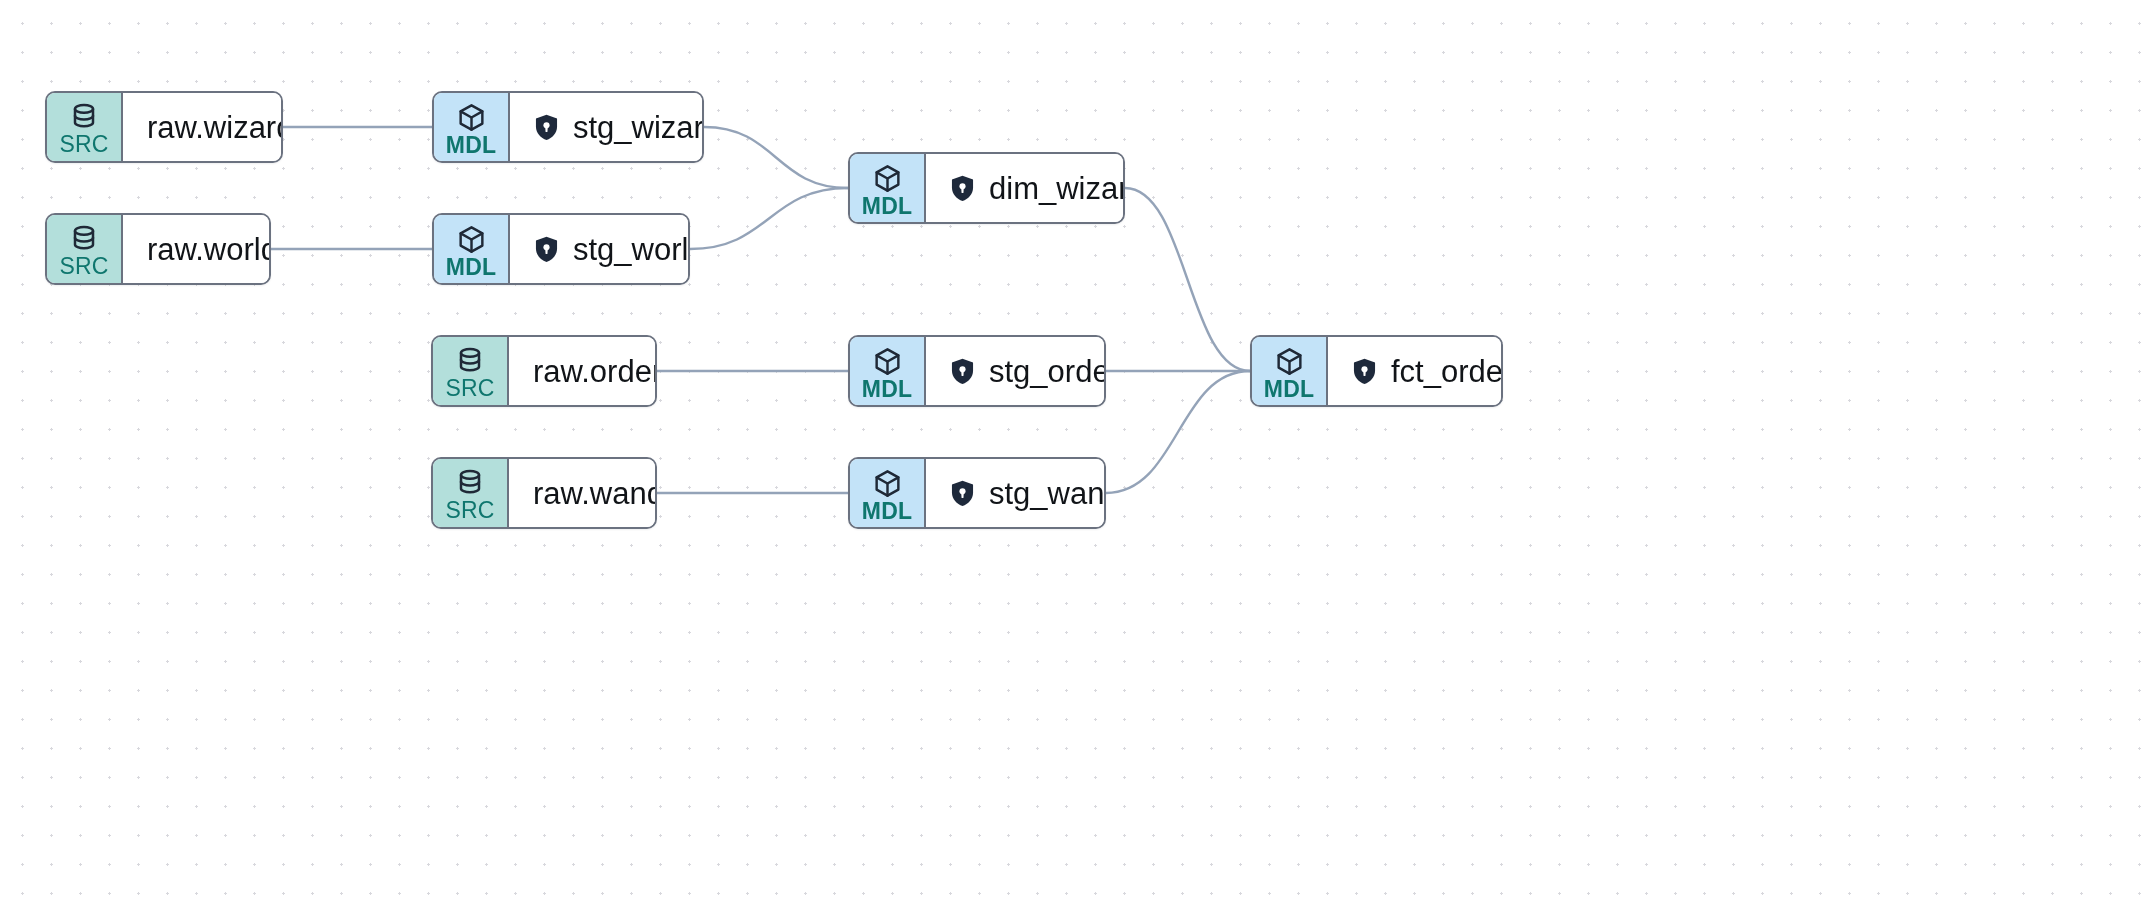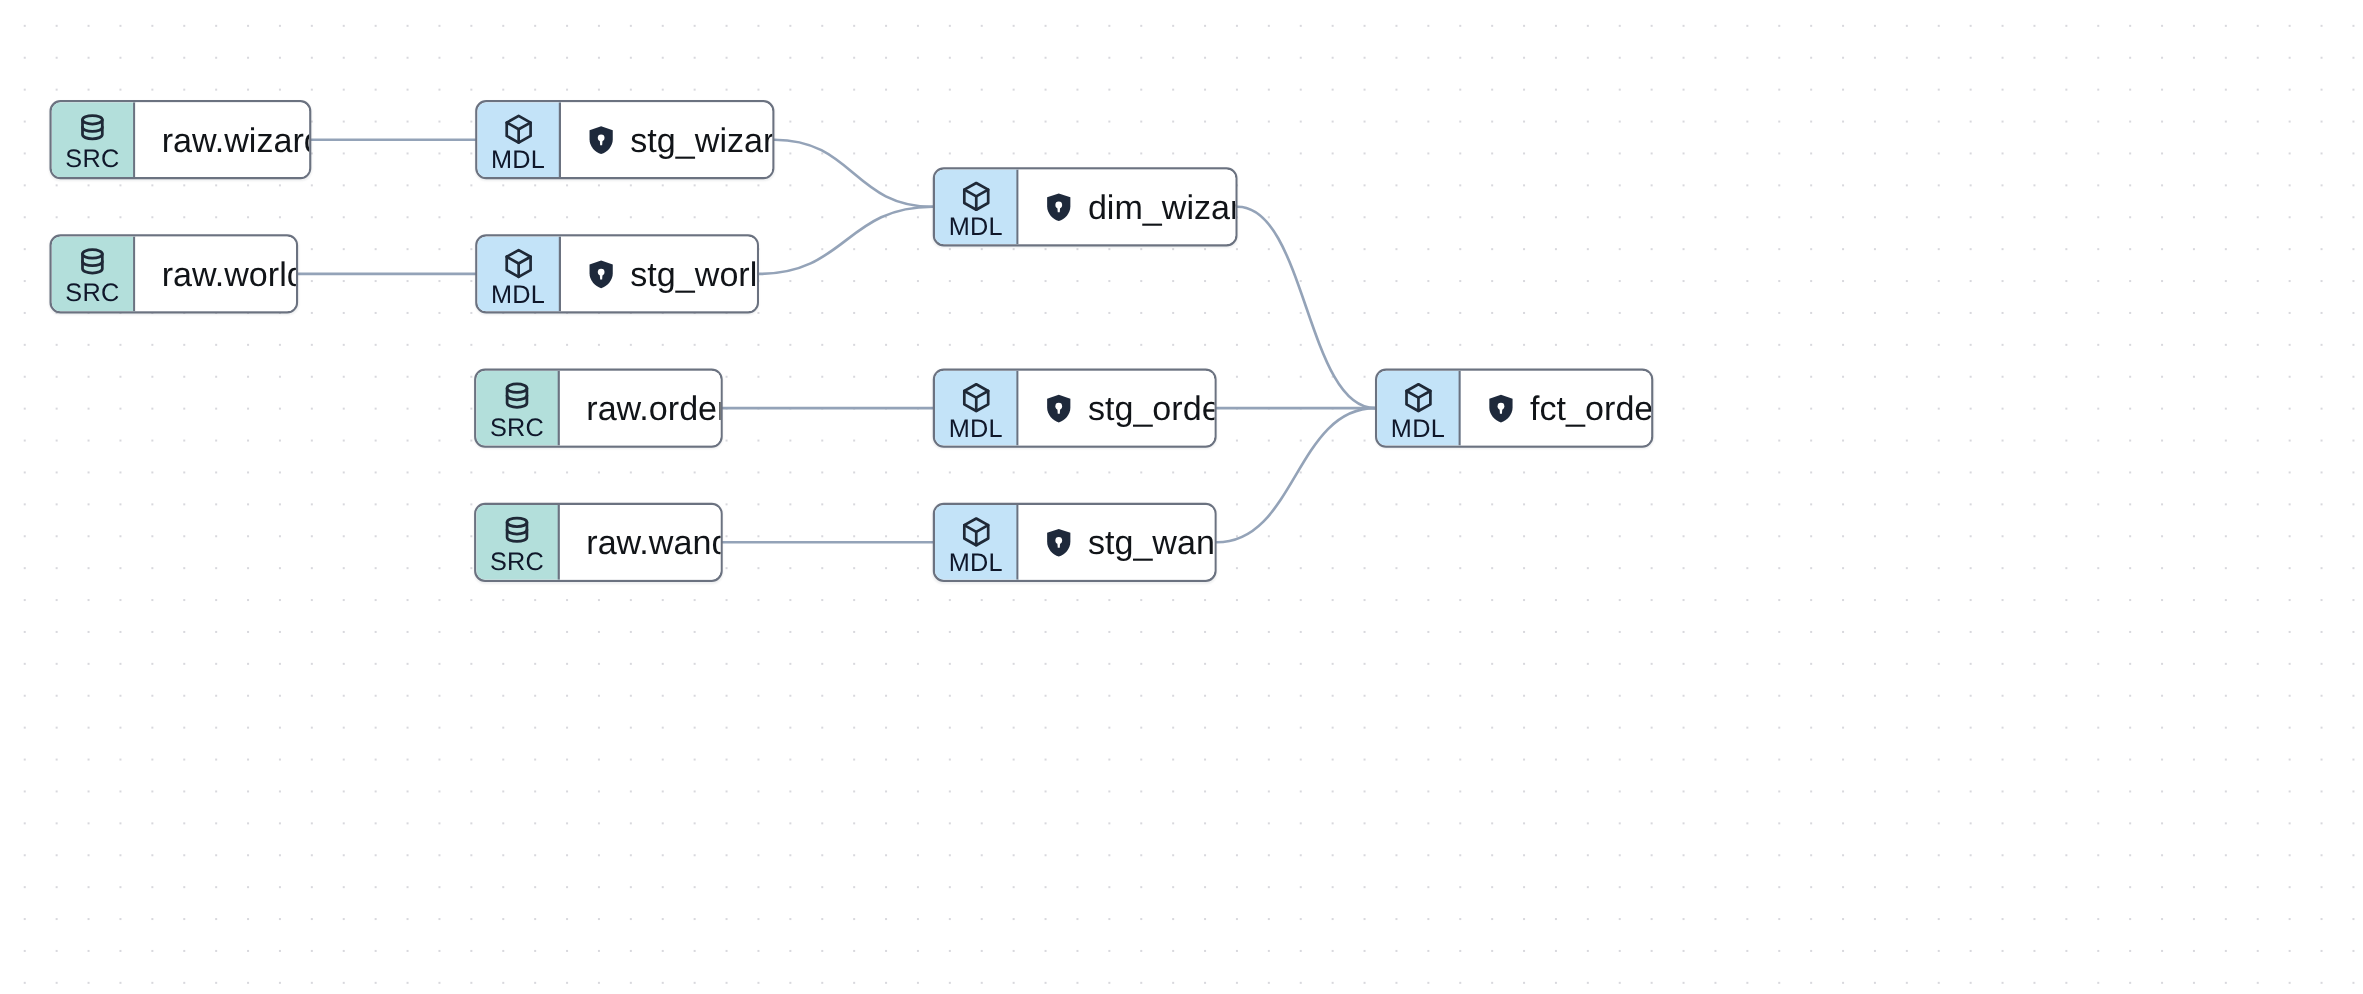--- a/index.html
+++ b/index.html
@@ -50,30 +50,30 @@
     align-items: center;
     justify-content: center;
     width: 76px;
     flex: 0 0 76px;
     box-sizing: border-box;
     border-right: 2px solid #6b7280;
     padding-top: 4px;
     gap: 1px;
   }
   .badge-src { background: #b3dfdb; }
-  .badge-mdl { background: #c3e3f8; }
+  .badge-mdl { background: #c3e3f8; font-weight: bold; }
 
   .badge-icon {
     display: block;
     line-height: 0;
   }
   .badge-text {
     font-size: 23px;
     line-height: 1;
-    color: #0f172a;
+    color: #0f766e;
     letter-spacing: 0.2px;
   }
 
   .node-body {
     display: flex;
     align-items: center;
     justify-content: flex-start;
     flex: 1 1 auto;
     padding: 0 22px 0 24px;
     gap: 14px;

